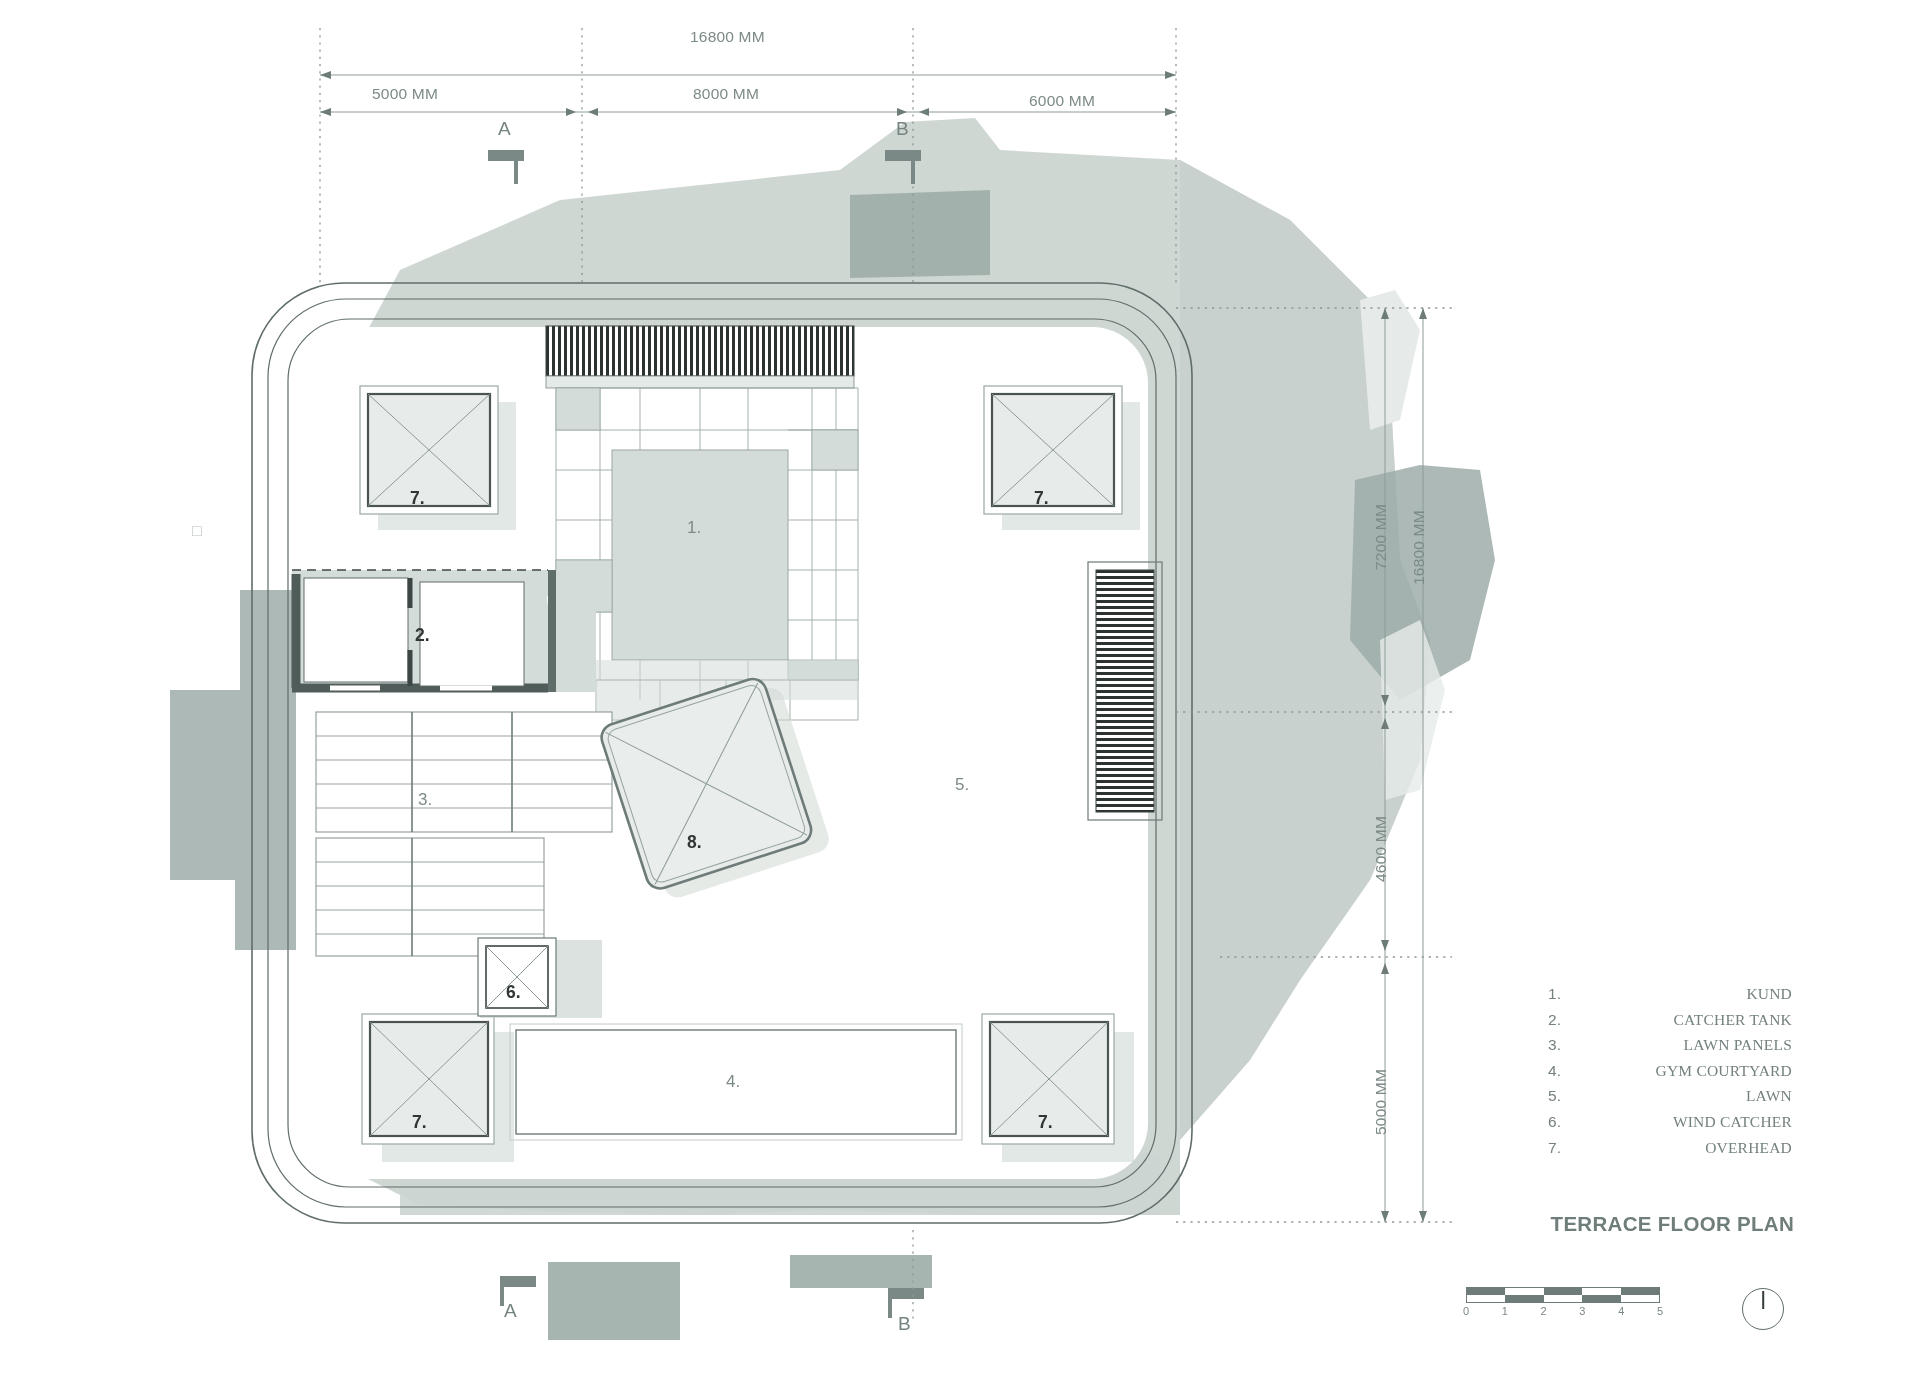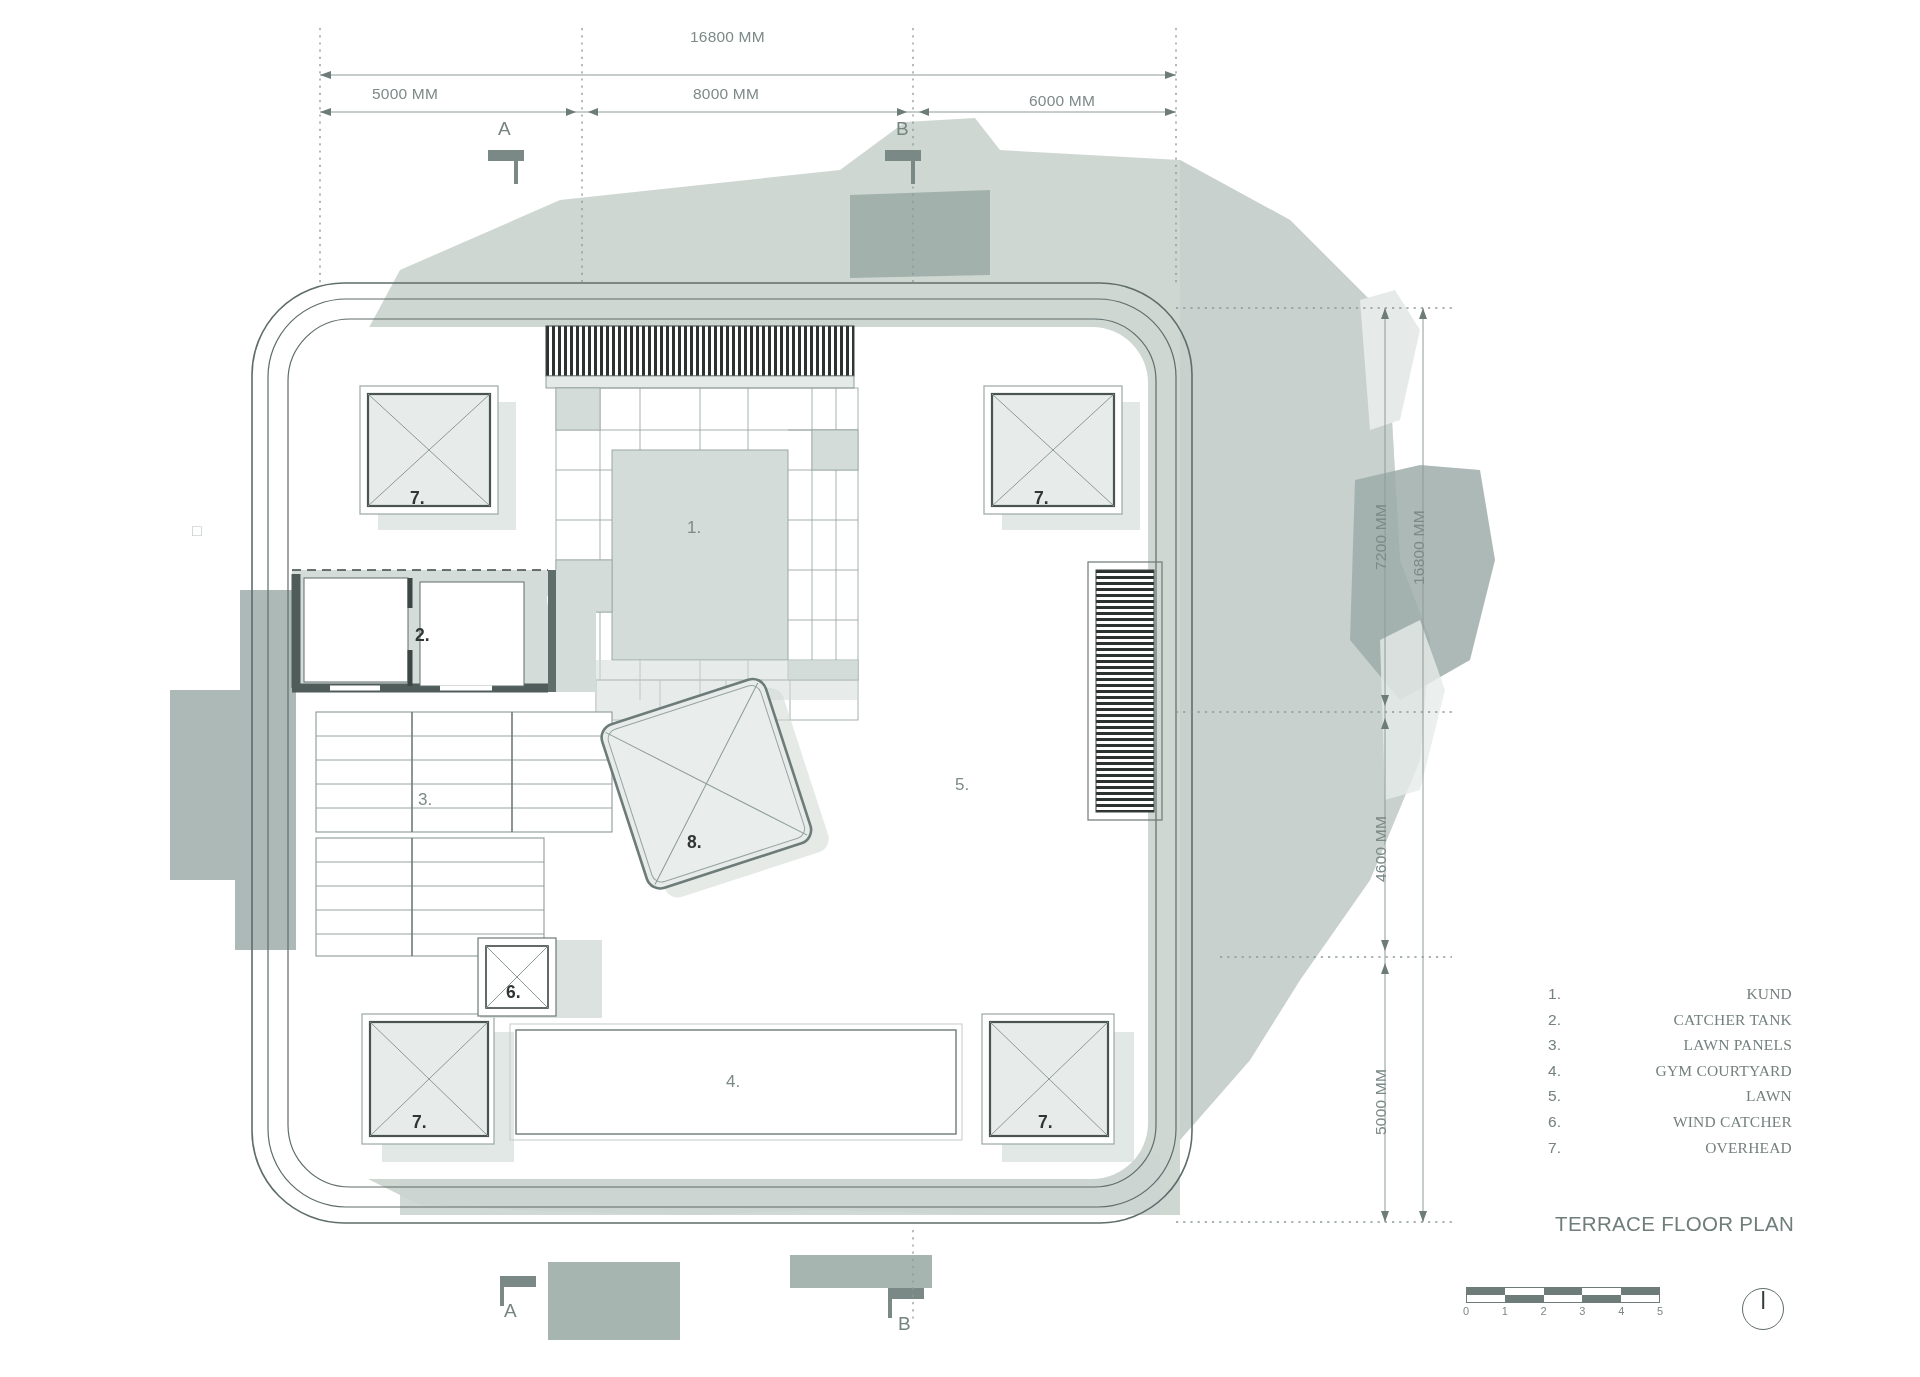--- a/index.html
+++ b/index.html
@@ -48,21 +48,21 @@
   .legend-num { width: 26px; text-align: left; }
   .legend-label { text-align: right; flex: 1; font-family: Liberation Serif, serif; }
 
   .plan-title {
     position: absolute;
     left: 1528px;
     top: 1212px;
     width: 266px;
     text-align: right;
     font-size: 20.5px;
-    font-weight: normal;
+    font-weight: bold;
     color: #6f7d7b;
     letter-spacing: 0.3px;
   }
 
   
   .scalebar {
     position: absolute;
     left: 1466px;
     top: 1287px;
     width: 194px;

